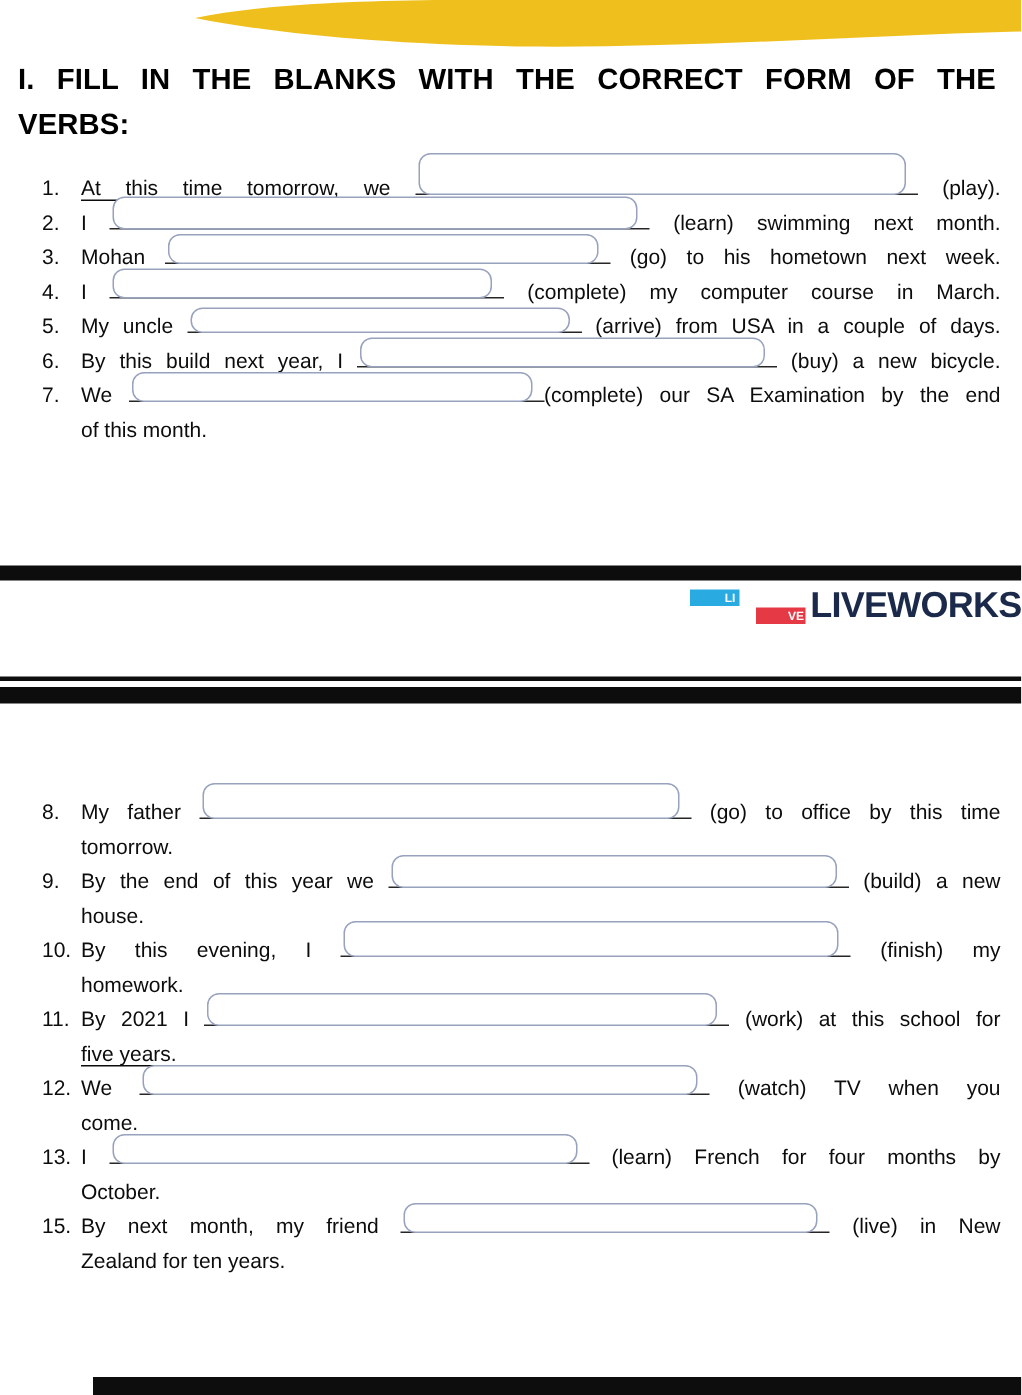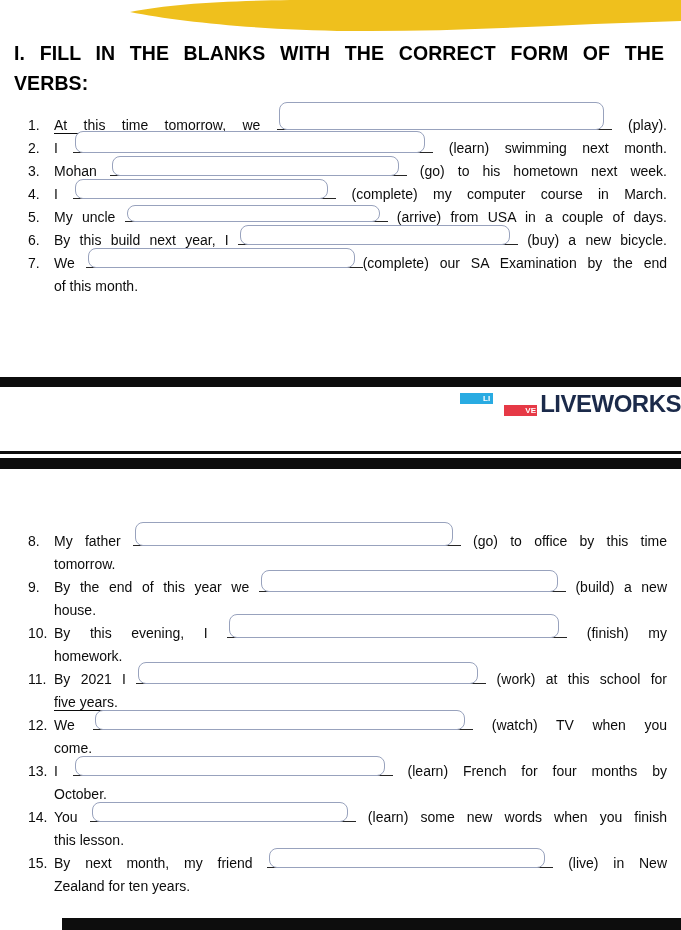--- a/index.html
+++ b/index.html
@@ -11,22 +11,22 @@
     overflow: hidden;
     font-family: "Liberation Sans", sans-serif;
     color: #111111;
   }
 
   
   .banner { position: absolute; top: 0; left: 130px; width: 551px; height: 34px; }
 
   
   .title {
-    position: absolute; top: 38px; left: 0; right: 0;
-    padding: 0 17px 0 14px;
+    position: absolute; top: 38px; left: 10px; right: 0;
+    padding: 0 17px 0 2px;
     font-size: 19.5px; font-weight: 700; line-height: 30px;
     letter-spacing: 0.1px; color: #000;
   }
   .title .t1 { text-align: justify; text-align-last: justify; }
   .title .t2 { text-align: left; }
 
   
   .qlist { position: absolute; left: 0; right: 0; }
   .list-top { top: 114px; }
   .list-bottom { top: 530px; }
@@ -170,25 +170,20 @@
         <span class="qnum">12.</span>
         <div class="qline1"><span>We </span><span class="blank" style="width: 380px;"><input type="text" class="box" style="height: 20px;"></span><span> (watch) TV when you</span></div>
         <div class="qline2"><span>come.</span></div>
       </div>
       <div class="question">
         <span class="qnum">13.</span>
         <div class="qline1"><span>I </span><span class="blank" style="width: 320px;"><input type="text" class="box" style="height: 20px;"></span><span> (learn) French for four months by</span></div>
         <div class="qline2"><span>October.</span></div>
       </div>
       <div class="question">
-        <span class="qnum">14.</span>
-        <div class="qline1"><span>You </span><span class="blank" style="width: 266px;"><input type="text" class="box" style="height: 20px;"></span><span> (learn) some new words when you finish</span></div>
-        <div class="qline2"><span>this lesson.</span></div>
-      </div>
-      <div class="question">
         <span class="qnum">15.</span>
         <div class="qline1"><span>By next month, my friend </span><span class="blank" style="width: 286px;"><input type="text" class="box" style="height: 20px;"></span><span> (live) in New</span></div>
         <div class="qline2"><span>Zealand for ten years.</span></div>
       </div>
     </div>
 
   <div class="bottom-bar"></div>
 
 </div>
 

